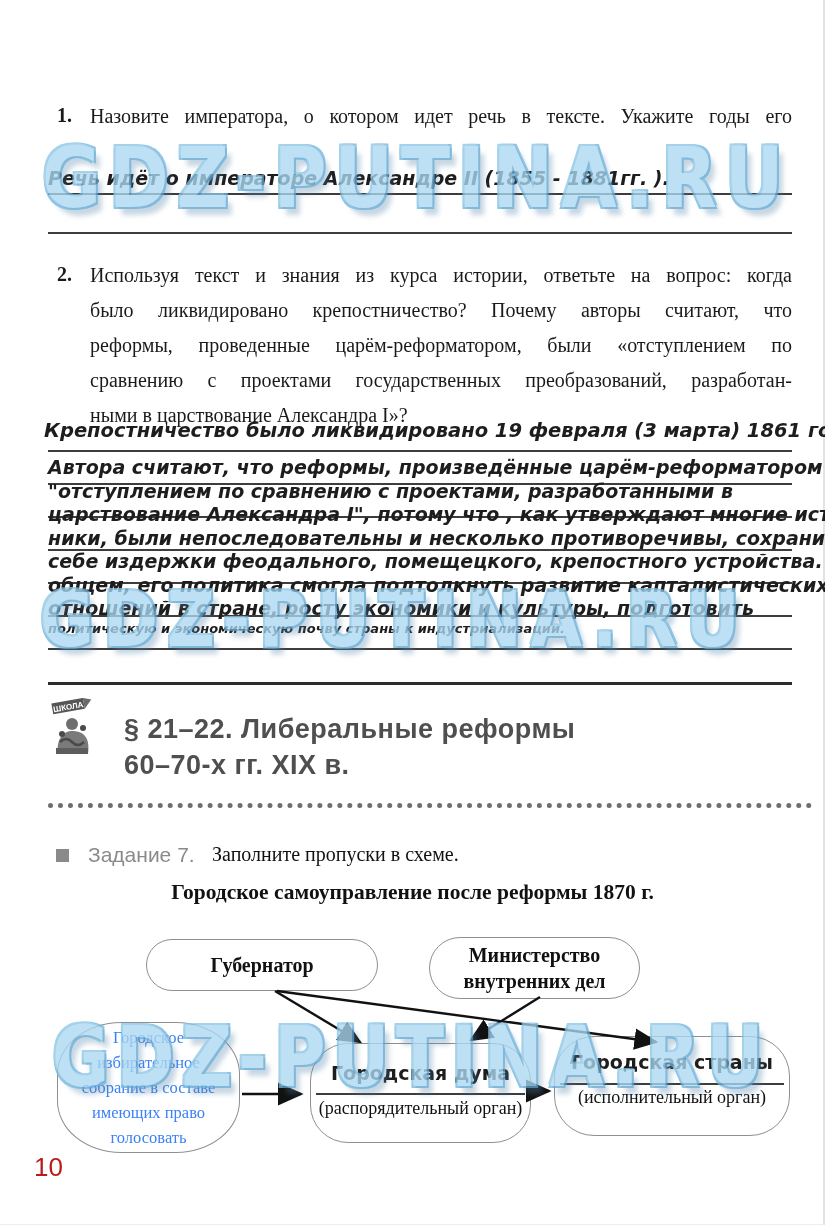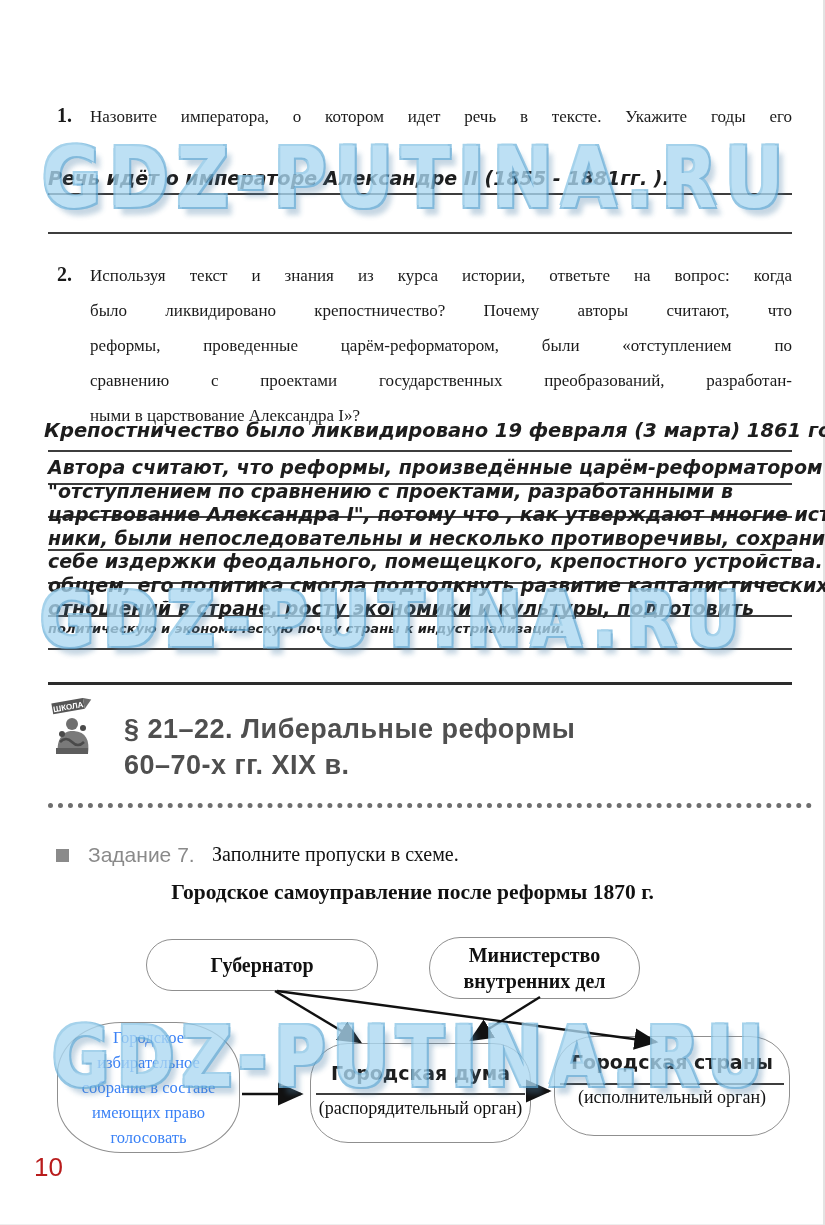--- a/index.html
+++ b/index.html
@@ -1,20 +1,20 @@
 <!DOCTYPE html>
 <html><head>
 <meta charset="utf-8">
 <style>
   html,body{margin:0;padding:0;background:#fff;}
   .page{position:relative;width:825px;height:1225px;background:#fff;overflow:hidden;
         font-family:"Liberation Serif",serif;color:#1a1a1a;
         box-shadow:inset -2px 0 0 #e3e3e3, inset 0 -1px 0 #eee;}
   
-  .qline{position:absolute;left:90px;width:702px;font-size:17px;line-height:25px;
+  .qline{position:absolute;left:90px;width:702px;font-size:20px;line-height:25px;
          text-align:justify;text-align-last:justify;white-space:nowrap0;}
   .qline.last{text-align:left;text-align-last:left;}
   .qnum{position:absolute;left:57px;font-size:20px;font-weight:bold;}
   
   .hw{position:absolute;font-family:"DejaVu Sans",sans-serif;font-style:italic;font-weight:bold;
       color:#1d1d1d;white-space:nowrap;z-index:2;}
   
   .rule{position:absolute;left:48px;width:744px;height:2px;background:#3d3d3d;z-index:1;}
   .rule.thick{height:3px;background:#2c2c2c;}
   

